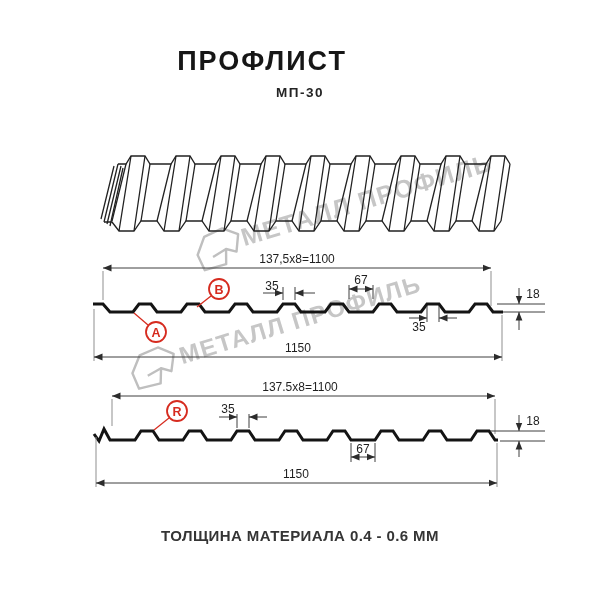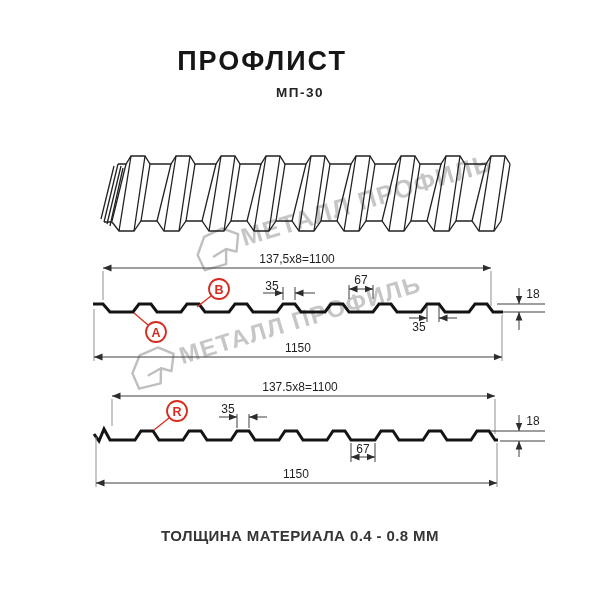--- a/index.html
+++ b/index.html
@@ -186,14 +186,14 @@
       </g>
 
       <g>
         <line class="red" x1="169" y1="418" x2="154" y2="430" stroke-width="1.3"></line>
         <circle class="red" cx="177" cy="411" r="10" stroke-width="1.8"></circle>
         <text class="red-text" x="177" y="415.5" text-anchor="middle">R</text>
       </g>
     </g>
   </svg>
 
-  <div class="footer">ТОЛЩИНА МАТЕРИАЛА 0.4 - 0.8 ММ</div>
+  <div class="footer">ТОЛЩИНА МАТЕРИАЛА 0.4 - 0.6 ММ</div>
 </div>
 
 </body></html>

